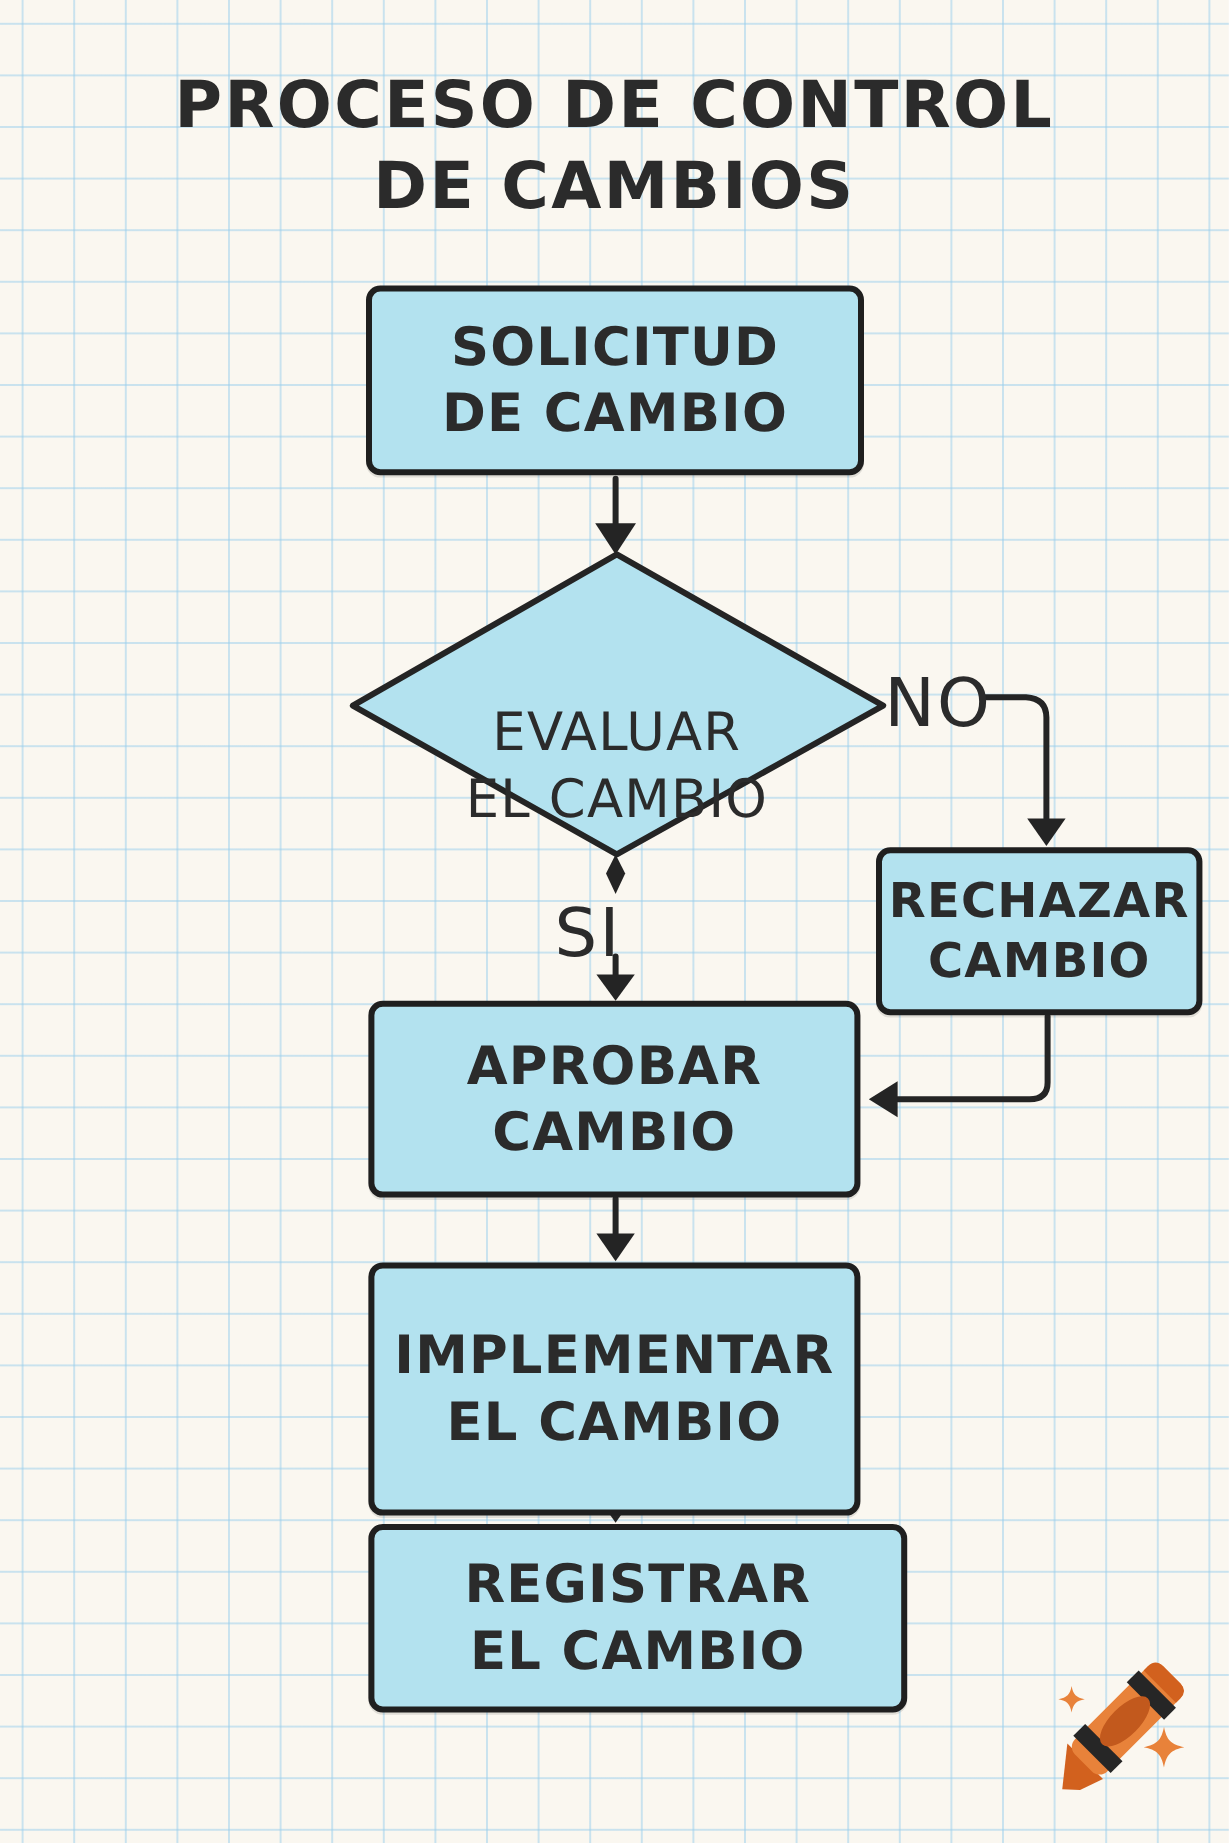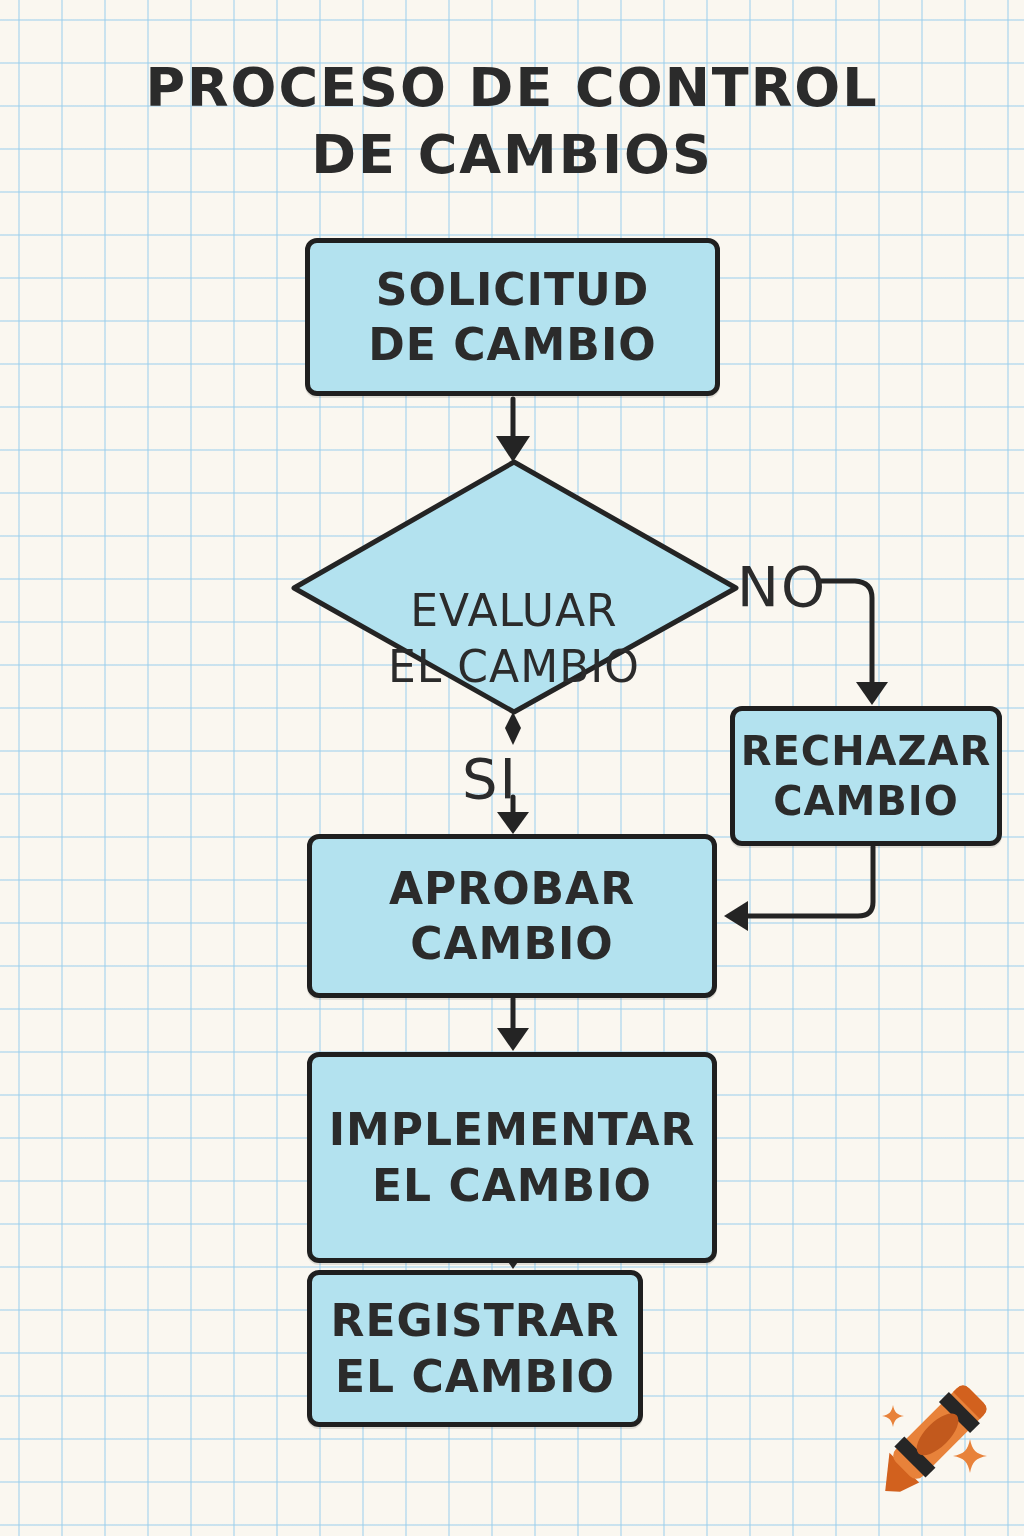--- a/index.html
+++ b/index.html
@@ -45,21 +45,21 @@
     white-space:pre-line;
     letter-spacing:1px;
     line-height:1.26;
     z-index:2;
     box-shadow:0 2px 0 0 rgba(40,40,40,.12);
   }
   .node-solicitud  {left:305px;top:238px;width:415px;height:158px;font-size:44px;}
   .node-rechazar   {left:730px;top:706px;width:272px;height:140px;font-size:40px;}
   .node-aprobar    {left:307px;top:834px;width:410px;height:164px;font-size:44px;}
   .node-implementar{left:307px;top:1052px;width:410px;height:211px;font-size:44px;}
-  .node-registrar  {left:307px;top:1270px;width:336px;height:157px;font-size:44px;}
+  .node-registrar  {left:307px;top:1270px;width:449px;height:157px;font-size:44px;}
   .diamond-label{
     position:absolute;left:334px;top:528px;width:360px;
     text-align:center;
     font-size:44px;font-weight:normal;line-height:1.26;
     letter-spacing:1px;
     white-space:pre-line;
     z-index:2;
   }
   .edge-label{
     position:absolute;

